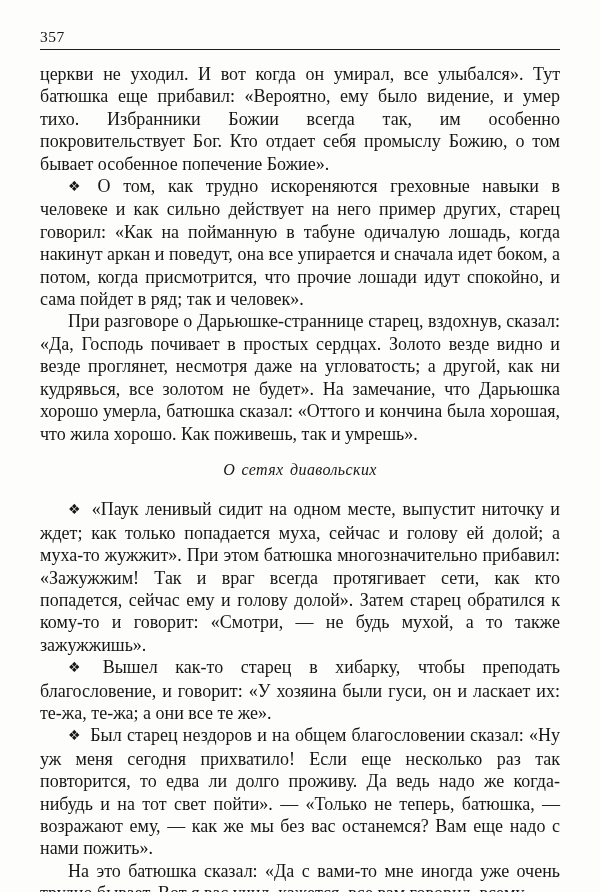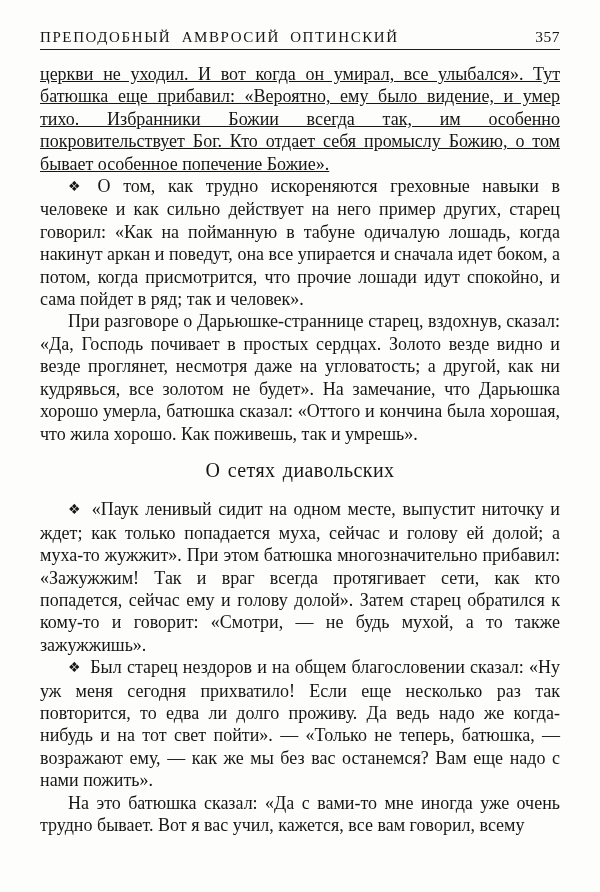--- a/index.html
+++ b/index.html
@@ -44,63 +44,63 @@
       text-align: justify;
       hyphens: auto;
       -webkit-hyphens: auto;
     }
     .para {
       margin: 0;
       text-indent: 28px;
     }
     .para.no-indent {
       text-indent: 0;
-      text-decoration: underline;
     }
     .marker {
       font-family: "DejaVu Sans", sans-serif;
       font-size: 14px;
       margin-right: 9px;
       position: relative;
       top: -1px;
     }
     .section-heading {
       margin: 14px 0 17px 0;
       text-align: center;
       text-indent: 0;
+      font-style: italic;
       font-weight: normal;
-      font-size: 20px;
+      font-size: 16px;
       letter-spacing: 0.4px;
       word-spacing: 2px;
     }
   </style>
 </head>
 <body>
 
 <div class="page">
 
   <header class="running-header">
-    <span class="rh-title">ПРЕПОДОБНЫЙ АМВРОСИЙ ОПТИНСКИЙ</span>
     <span class="rh-page">357</span>
   </header>
 
   <div class="header-rule"></div>
 
   <main class="text-block">
 
     <p class="para no-indent"><span>церкви не уходил. И вот когда он умирал, все улыбался». Тут батюшка еще прибавил: «Вероятно, ему было видение, и умер тихо. Избранники Божии всегда так, им особенно покровительствует Бог. Кто отдает себя промыслу Божию, о том бывает особенное попечение Божие».</span></p>
 
     <p class="para"><span class="marker">❖</span><span>О том, как трудно искореняются греховные навыки в человеке и как сильно действует на него пример других, старец говорил: «Как на пойманную в табуне одичалую лошадь, когда накинут аркан и поведут, она все упирается и сначала идет боком, а потом, когда присмотрится, что прочие лошади идут спокойно, и сама пойдет в ряд; так и человек».</span></p>
 
     <p class="para"><span>При разговоре о Дарьюшке-страннице старец, вздохнув, сказал: «Да, Господь почивает в простых сердцах. Золото везде видно и везде проглянет, несмотря даже на угловатость; а другой, как ни кудрявься, все золотом не будет». На замечание, что Дарьюшка хорошо умерла, батюшка сказал: «Оттого и кончина была хорошая, что жила хорошо. Как поживешь, так и умрешь».</span></p>
 
     <h2 class="section-heading">О сетях диавольских</h2>
 
     <p class="para"><span class="marker">❖</span><span>«Паук ленивый сидит на одном месте, выпустит ниточку и ждет; как только попадается муха, сейчас и голову ей долой; а муха-то жужжит». При этом батюшка многозначительно прибавил: «Зажужжим! Так и враг всегда протягивает сети, как кто попадется, сейчас ему и голову долой». Затем старец обратился к кому-то и говорит: «Смотри, — не будь мухой, а то также зажужжишь».</span></p>
 
+    <p class="para"><span class="marker">❖</span><span>Вышел как-то старец в хибарку, чтобы преподать благословение, и говорит: «У хозяина были гуси, он и ласкает их: те-жа, те-жа; а они все те же».</span></p>
 
     <p class="para"><span class="marker">❖</span><span>Был старец нездоров и на общем благословении сказал: «Ну уж меня сегодня прихватило! Если еще несколько раз так повторится, то едва ли долго проживу. Да ведь надо же когда-нибудь и на тот свет пойти». — «Только не теперь, батюшка, — возражают ему, — как же мы без вас останемся? Вам еще надо с нами пожить».</span></p>
 
     <p class="para"><span>На это батюшка сказал: «Да с вами-то мне иногда уже очень трудно бывает. Вот я вас учил, кажется, все вам говорил, всему</span></p>
 
   </main>
 
 </div>
 
 </body></html>

